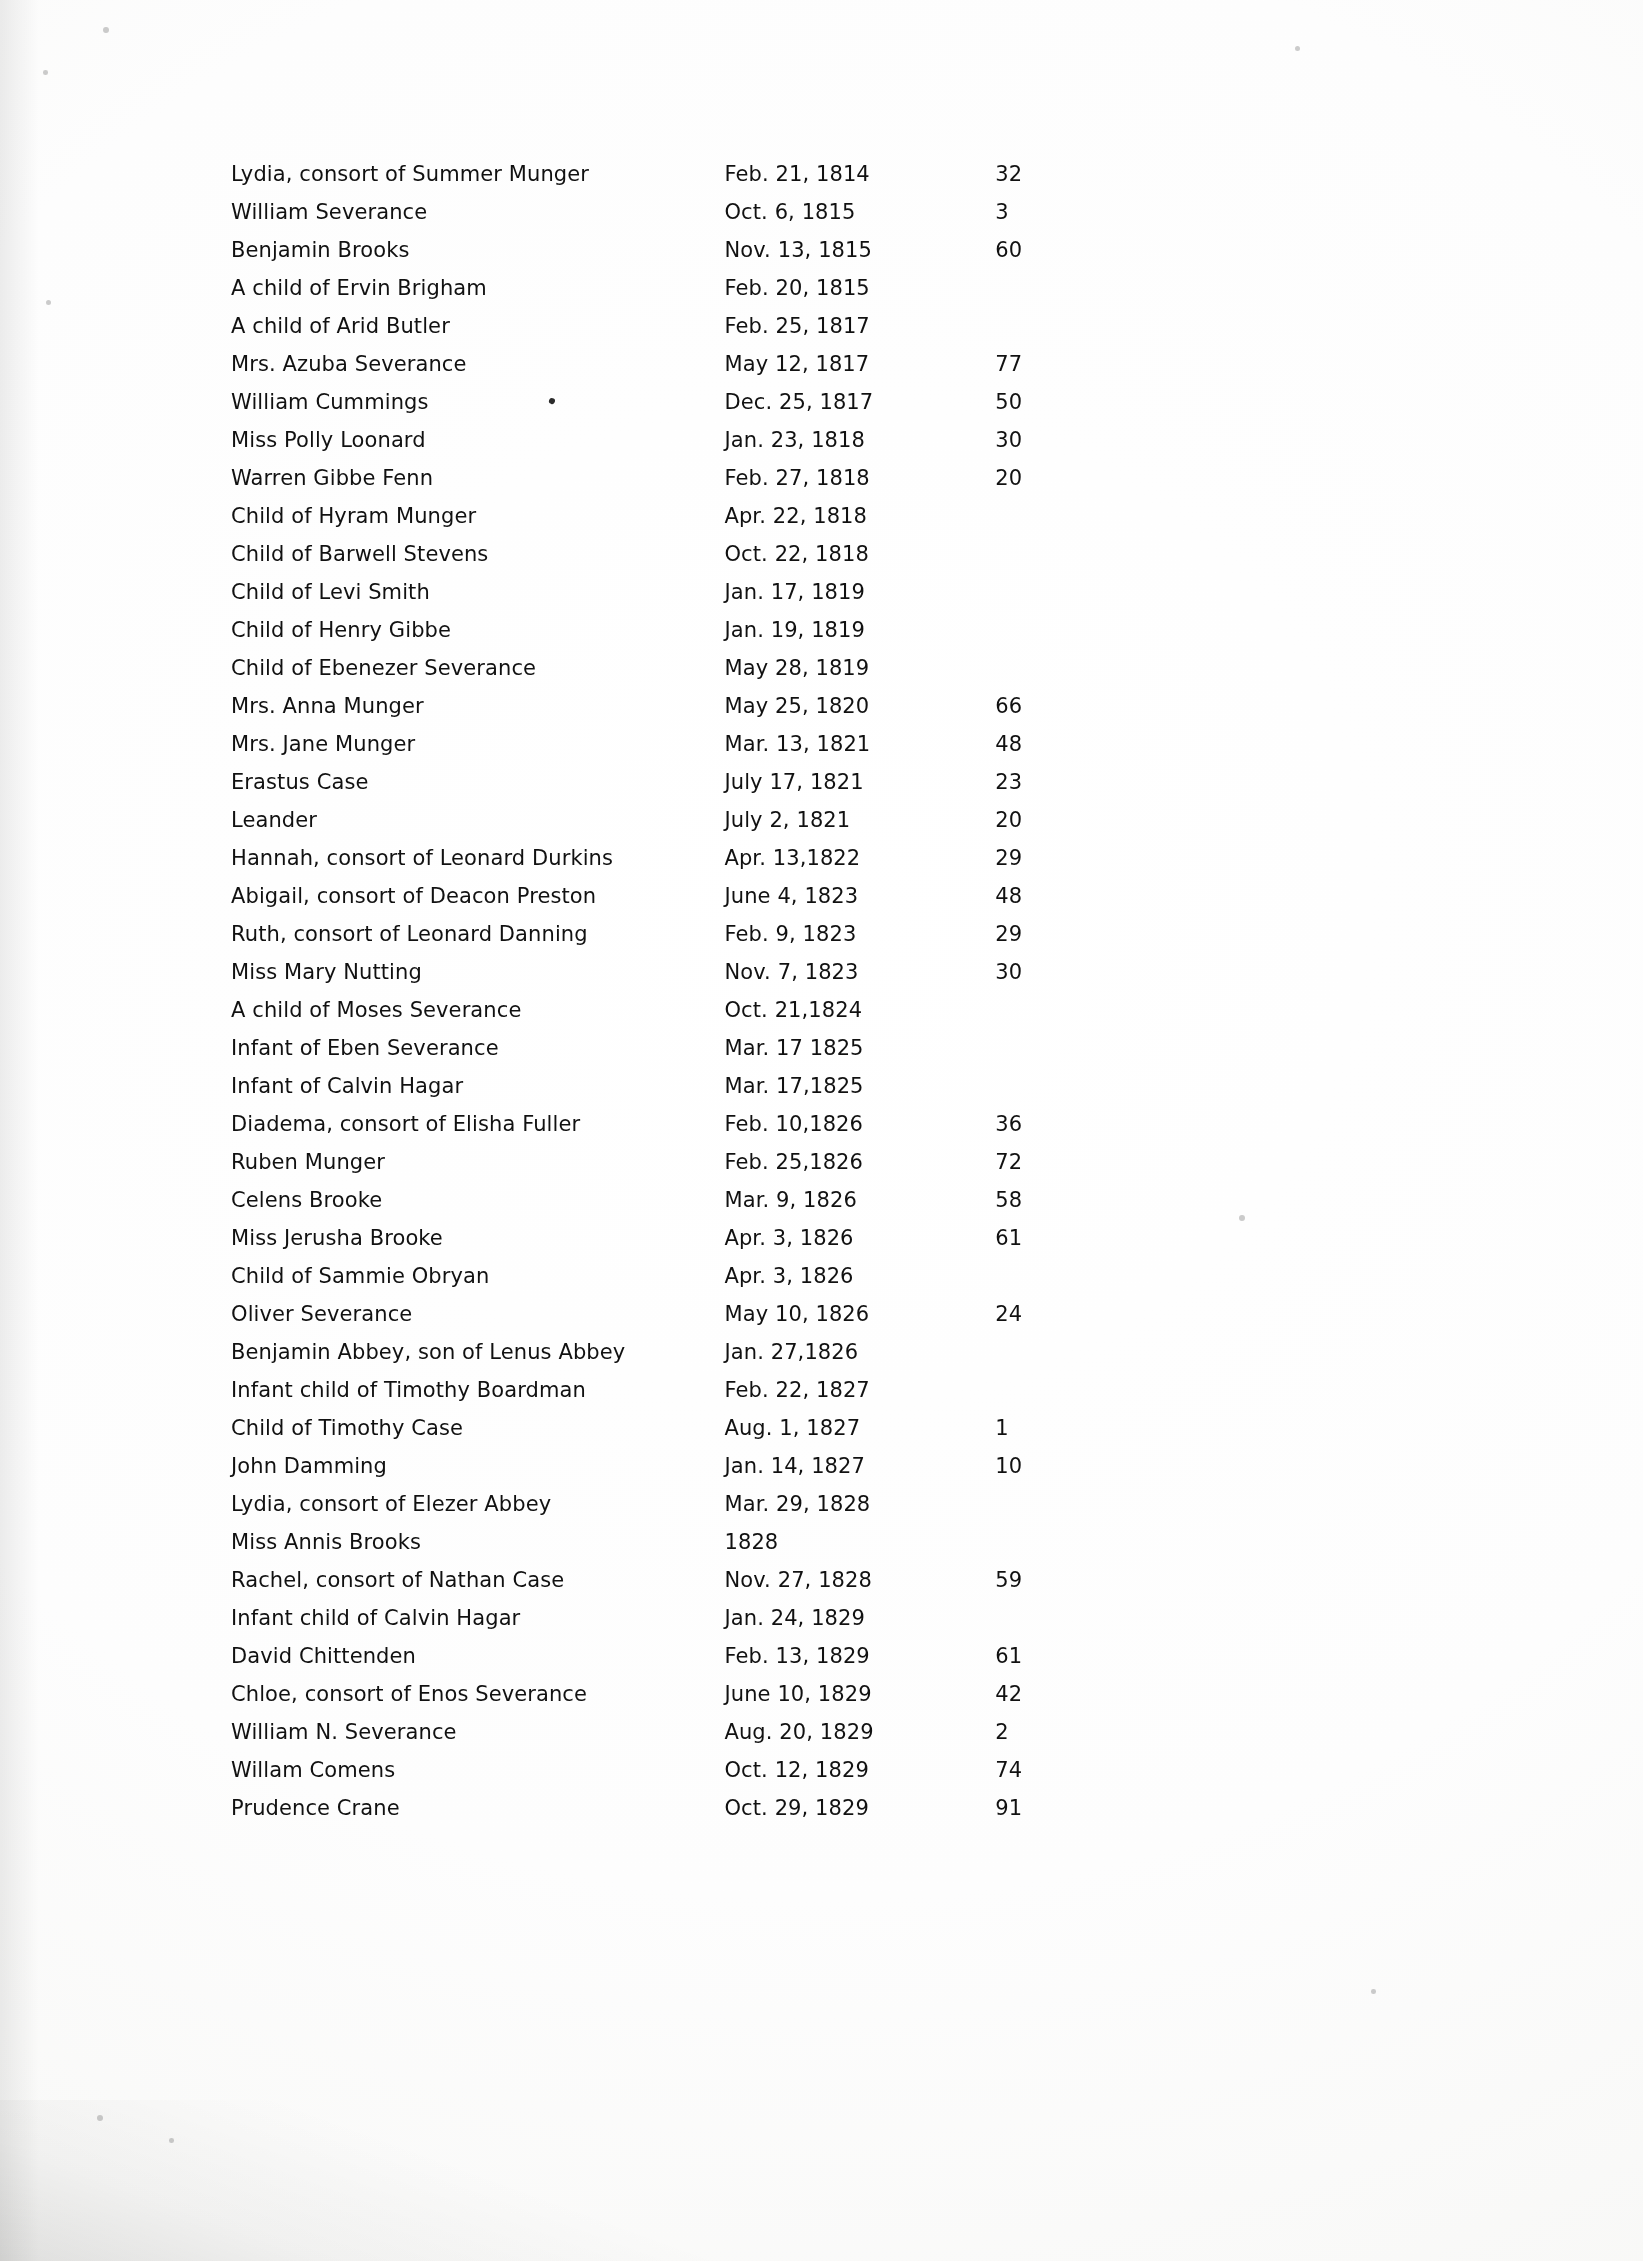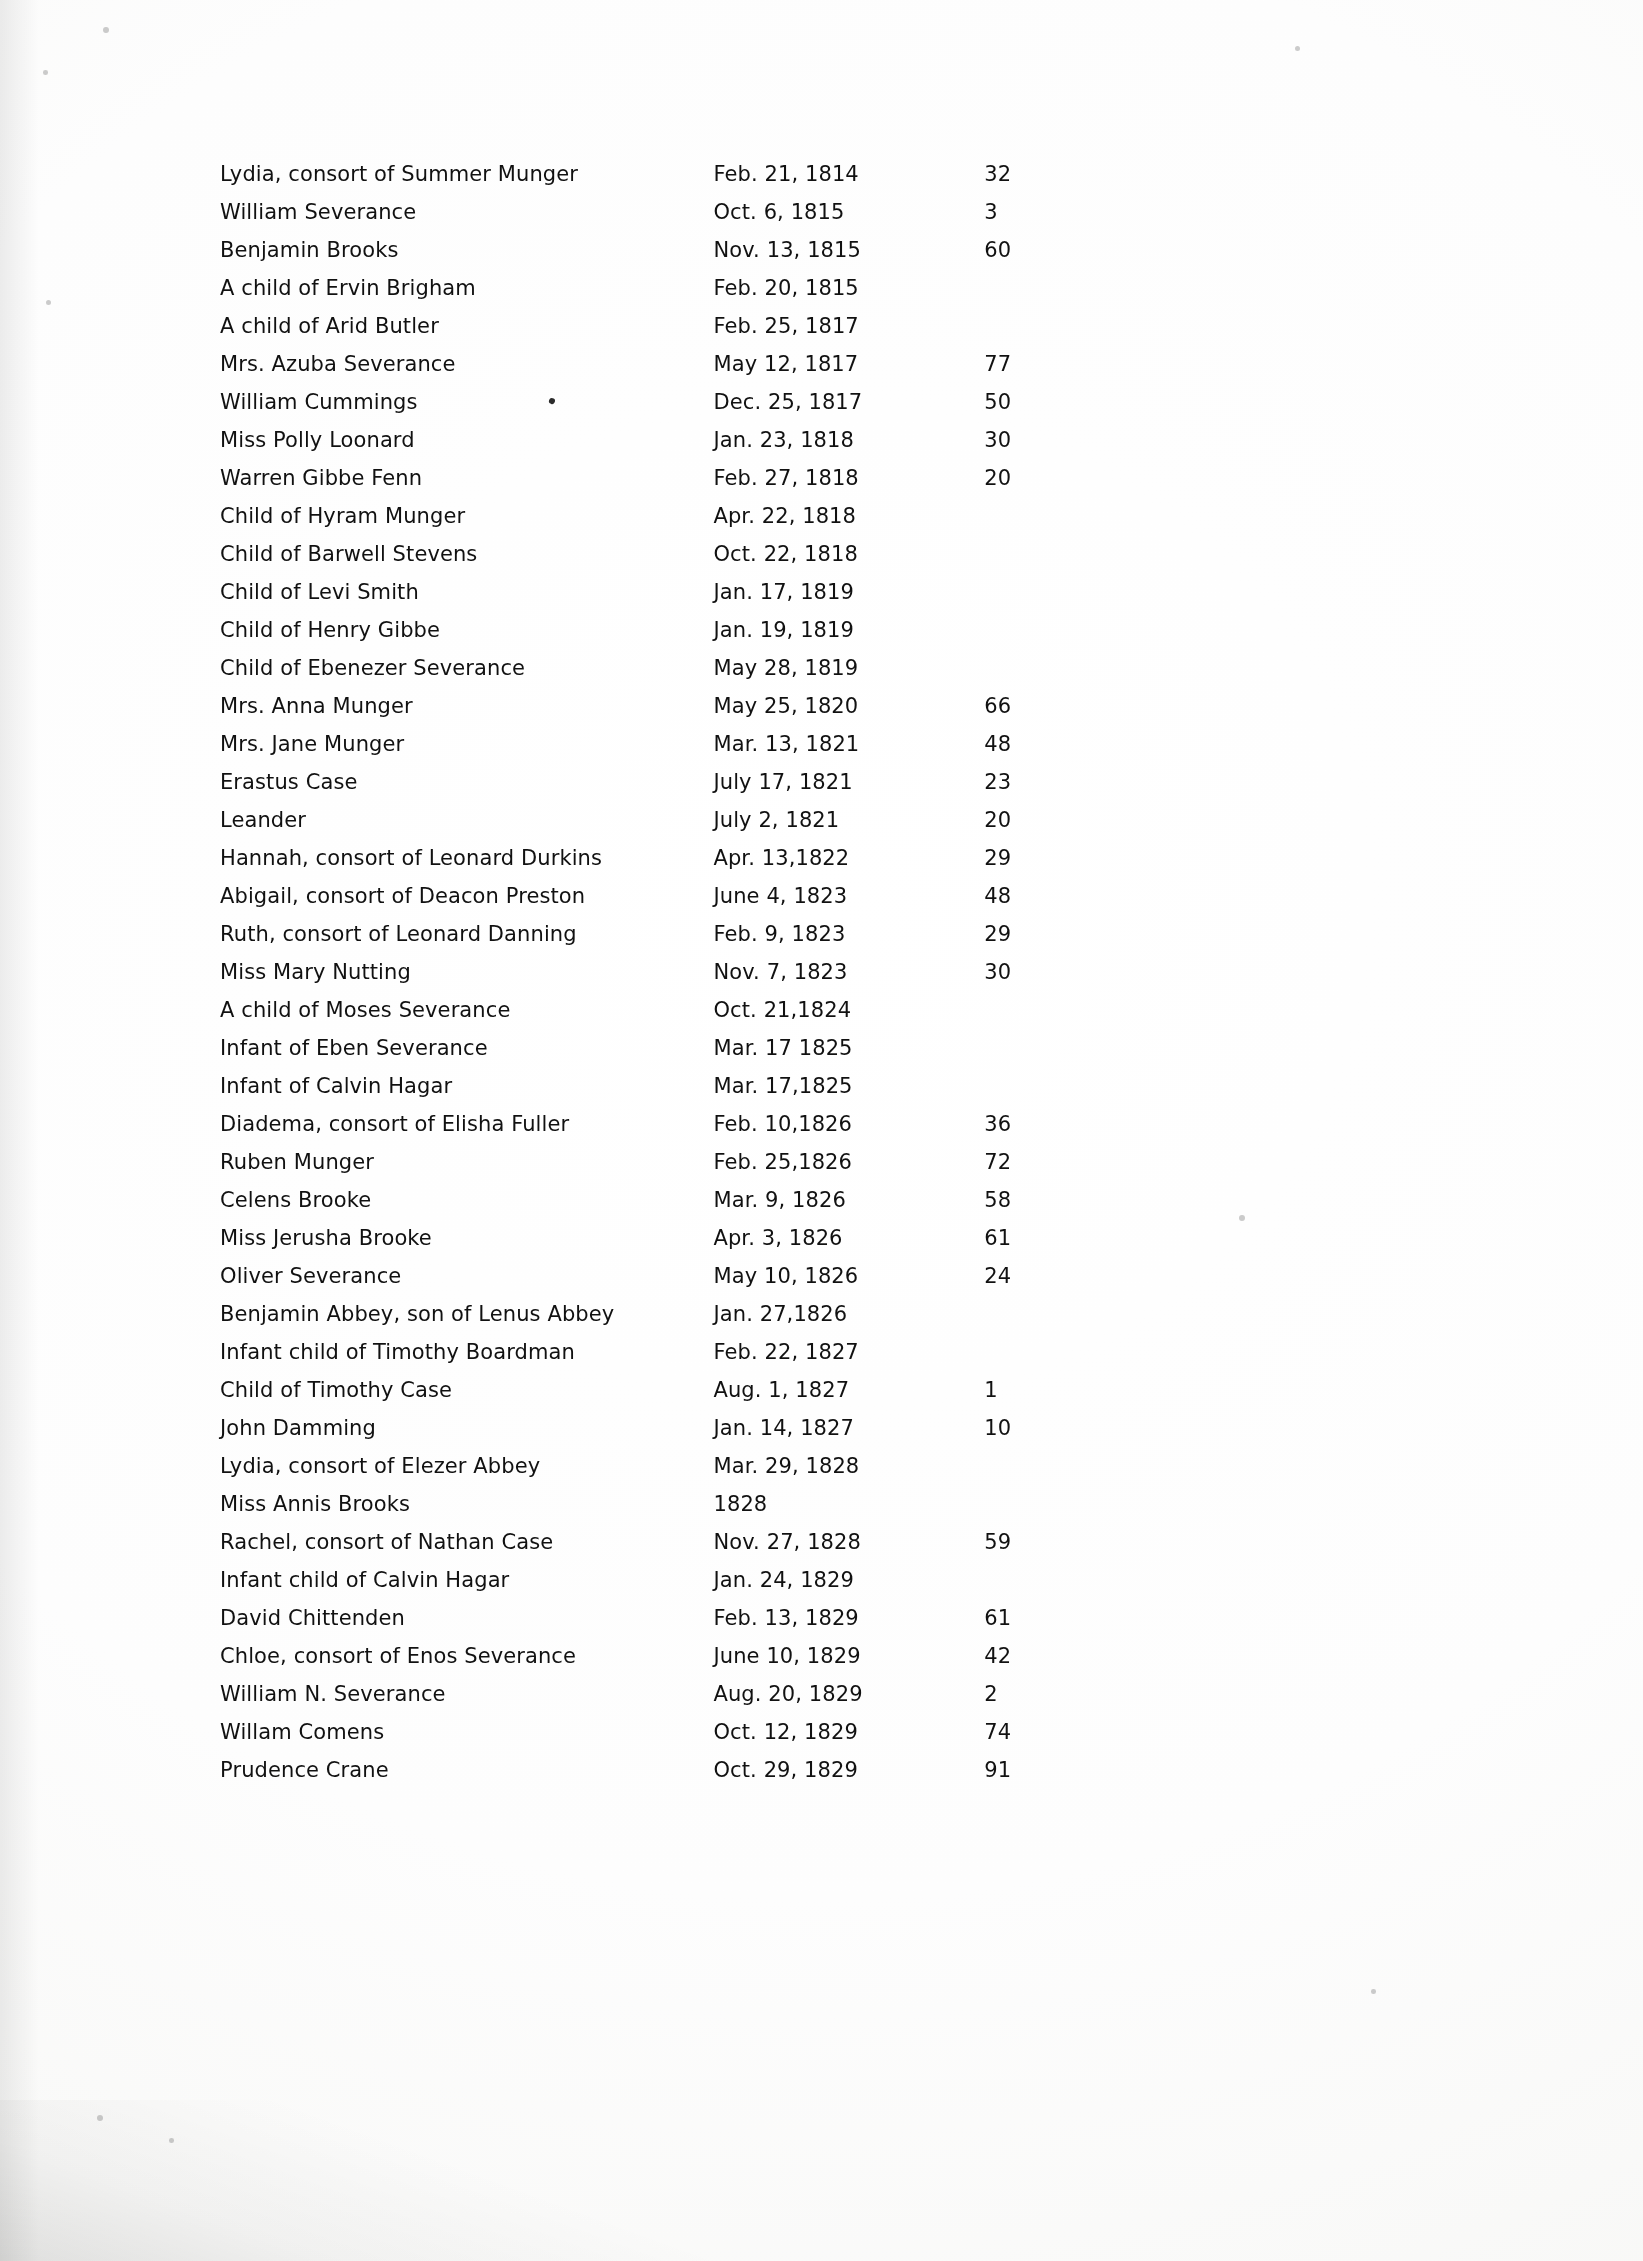--- a/index.html
+++ b/index.html
@@ -48,21 +48,21 @@
     position: absolute;
     background: #b9b9b9;
     border-radius: 50%;
     opacity: .75;
     pointer-events: none;
   }
 
   
   #record-table {
     position: absolute;
-    left: 220px;
+    left: 231px;
     top: 155px;
     width: 967px;
     border-collapse: collapse;
   }
   #record-table tr { height: 38px; }
   #record-table td {
     padding: 0;
     vertical-align: baseline;
     font-size: 21px;
     line-height: 38px;
@@ -257,20 +257,25 @@
           <td class="c-name">Celens Brooke</td>
           <td class="c-date">Mar. 9, 1826</td>
           <td class="c-age">58</td>
         </tr>
         <tr>
           <td class="c-name">Miss Jerusha Brooke</td>
           <td class="c-date">Apr. 3,  1826</td>
           <td class="c-age">61</td>
         </tr>
         <tr>
+          <td class="c-name">Child of Sammie Obryan</td>
+          <td class="c-date">Apr. 3,  1826</td>
+          <td class="c-age"></td>
+        </tr>
+        <tr>
           <td class="c-name">Oliver Severance</td>
           <td class="c-date">May 10, 1826</td>
           <td class="c-age">24</td>
         </tr>
         <tr>
           <td class="c-name">Benjamin Abbey, son of Lenus Abbey</td>
           <td class="c-date">Jan. 27,1826</td>
           <td class="c-age"></td>
         </tr>
         <tr>

